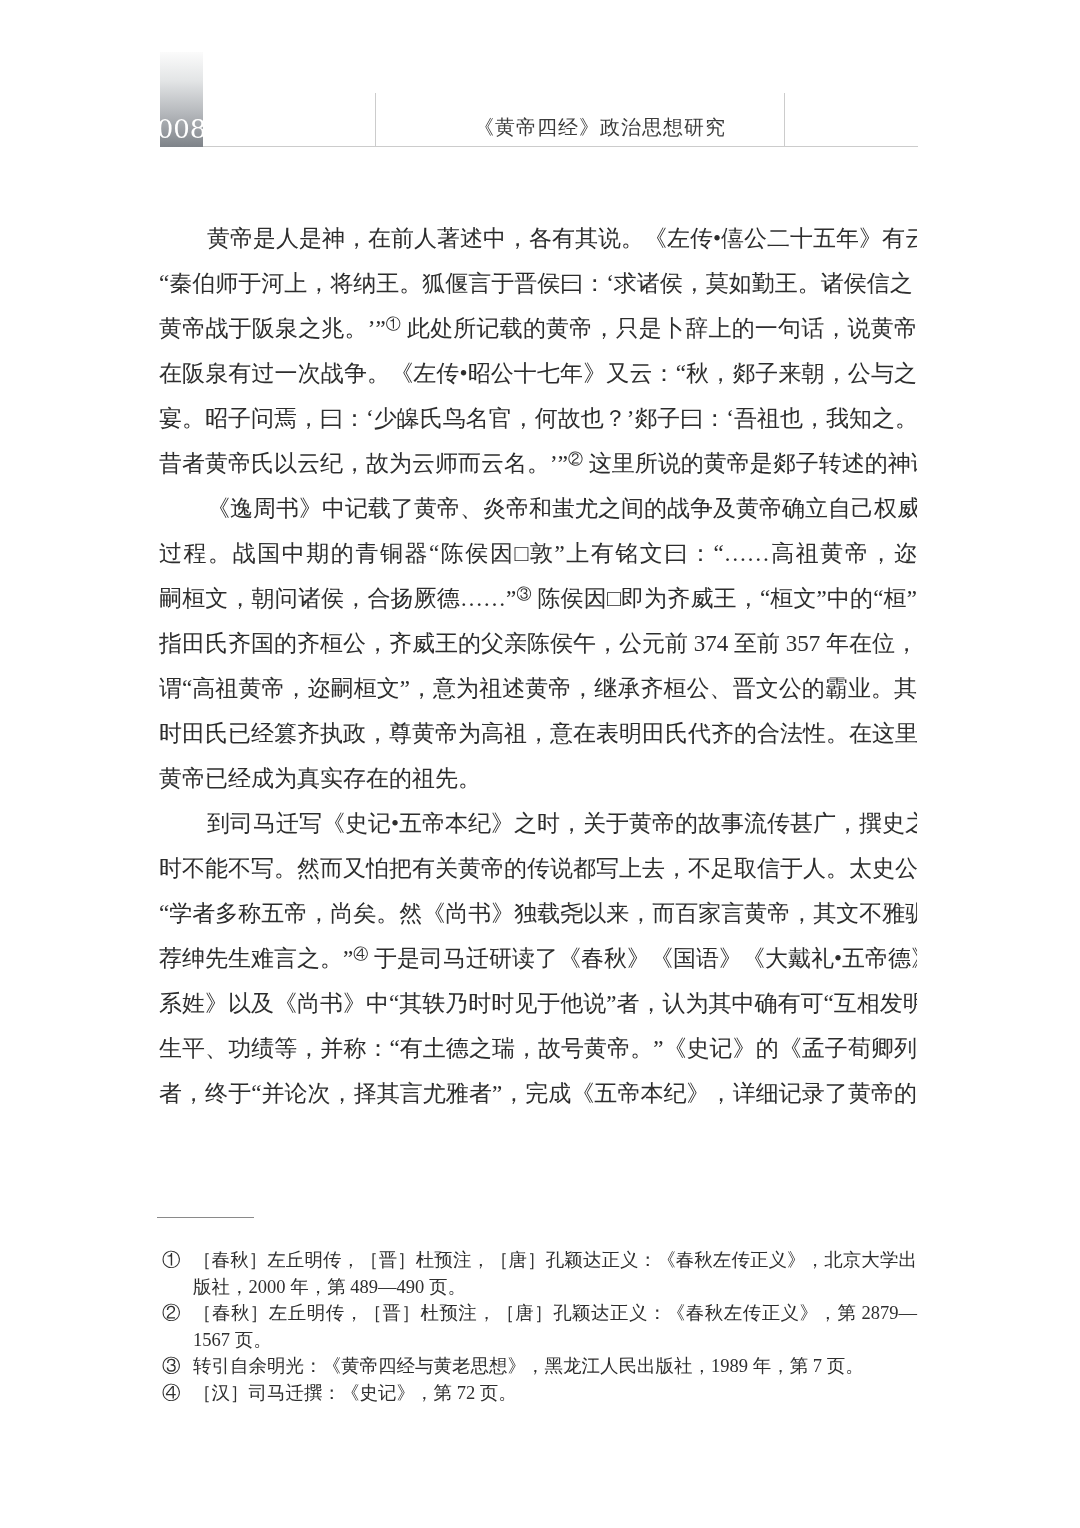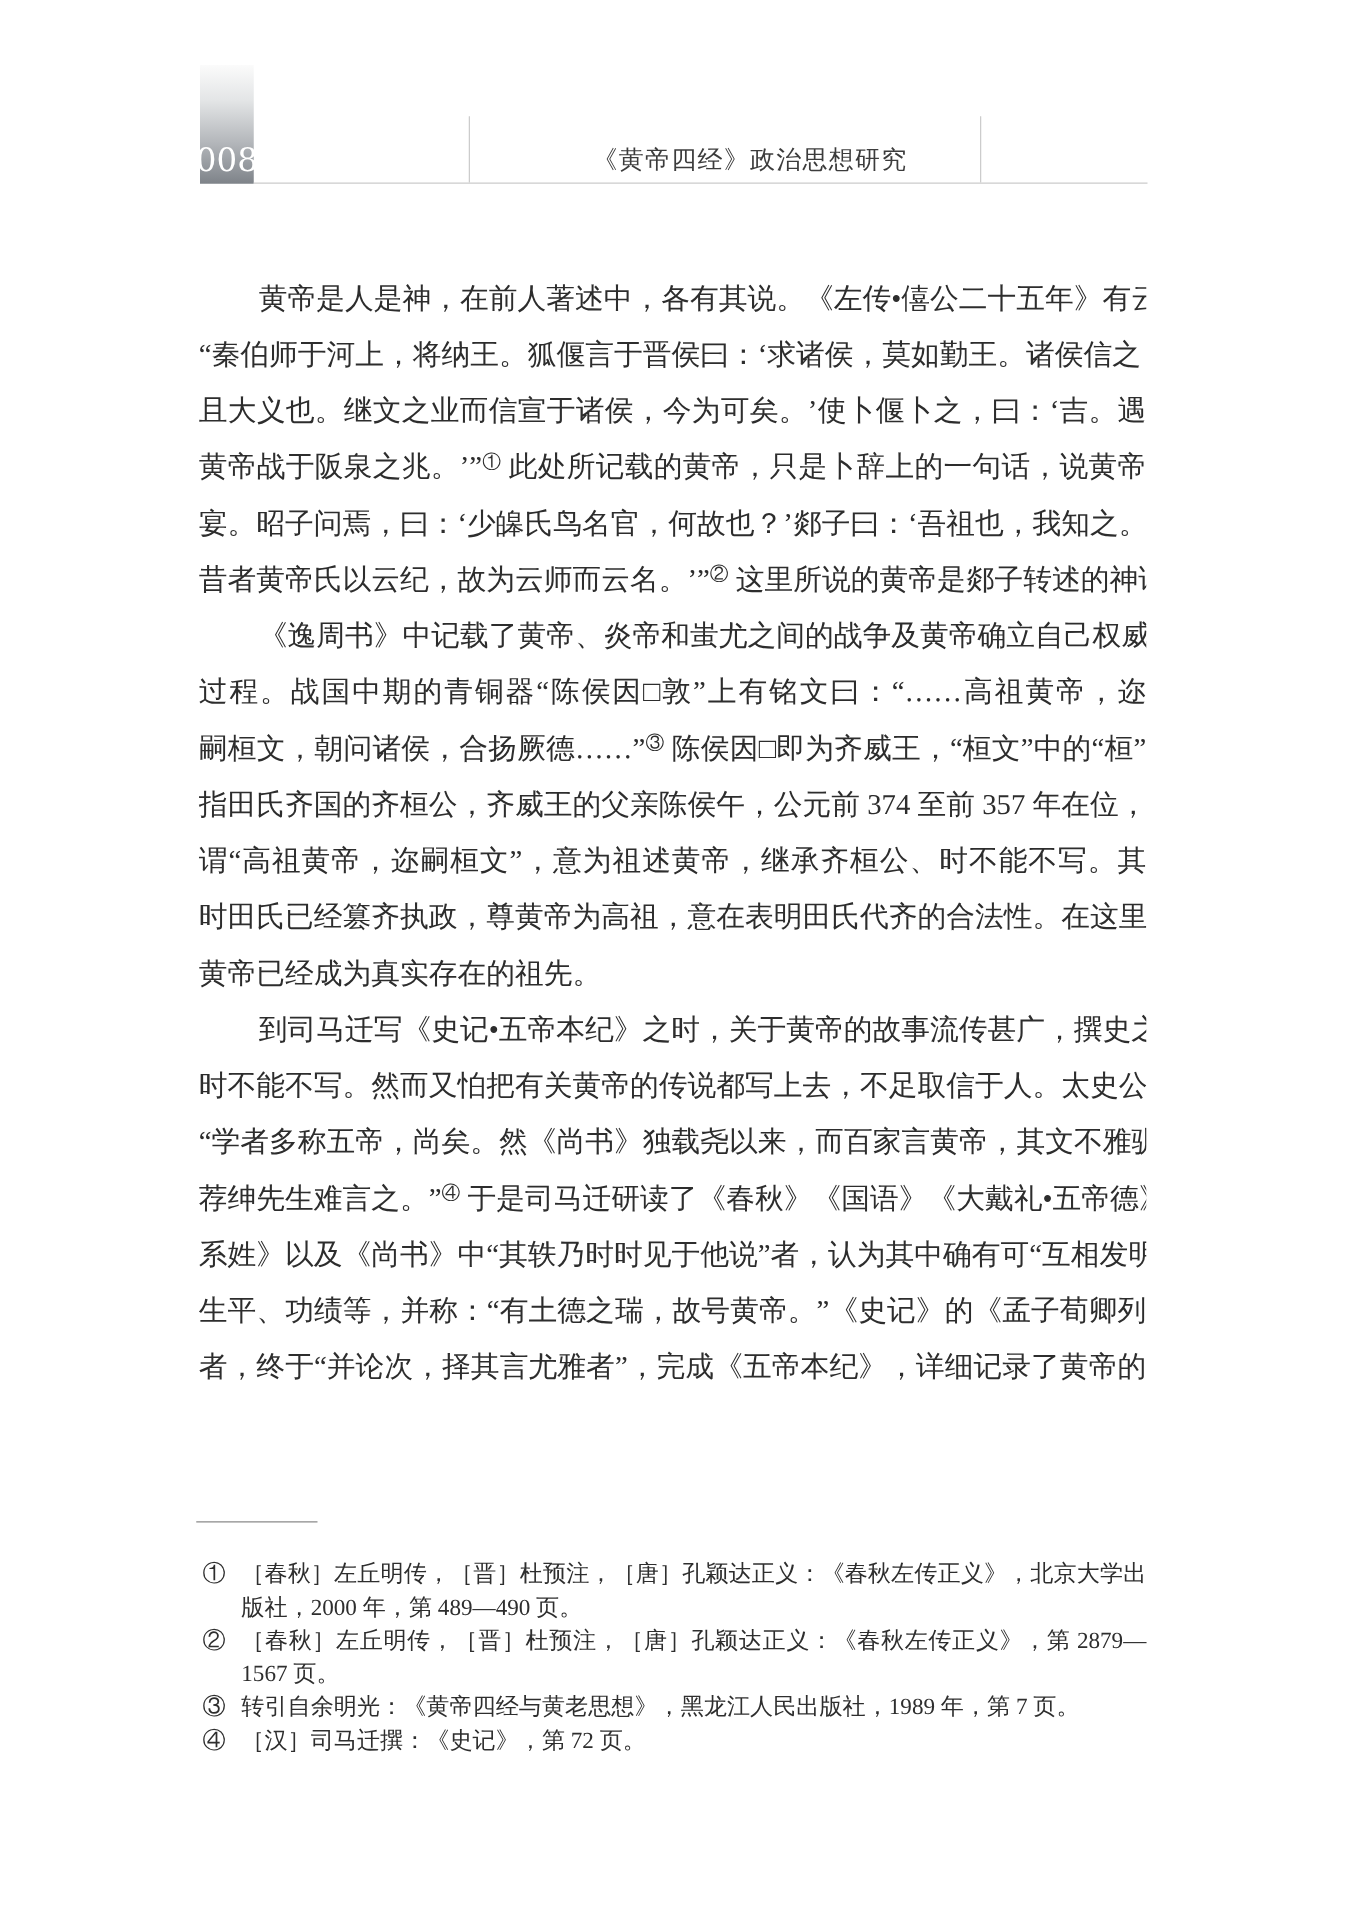--- a/index.html
+++ b/index.html
@@ -57,31 +57,31 @@
   </div>
   <div class="header-rule"></div>
   <div class="vline vline-left"></div>
   <div class="vline vline-right"></div>
   <div class="running-title">《黄帝四经》政治思想研究</div>
 
   <main class="body-text">
       <div class="paragraph">
         <div class="body-line indent">黄帝是人是神，在前人著述中，各有其说。《左传•僖公二十五年》有云：</div>
         <div class="body-line">“秦伯师于河上，将纳王。狐偃言于晋侯曰：‘求诸侯，莫如勤王。诸侯信之，</div>
-        <div class="body-line">且大义也。继文之业而信宣于诸侯，今为可矣。’使卜偃卜之，曰：‘吉。遇</div>
         <div class="body-line">黄帝战于阪泉之兆。’”<sup class="fn-ref">①</sup> 此处所记载的黄帝，只是卜辞上的一句话，说黄帝</div>
+        <div class="body-line">在阪泉有过一次战争。《左传•昭公十七年》又云：“秋，郯子来朝，公与之</div>
         <div class="body-line">宴。昭子问焉，曰：‘少皞氏鸟名官，何故也？’郯子曰：‘吾祖也，我知之。</div>
         <div class="body-line">昔者黄帝氏以云纪，故为云师而云名。’”<sup class="fn-ref">②</sup> 这里所说的黄帝是郯子转述的神话。</div>
       </div>
       <div class="paragraph">
         <div class="body-line indent">《逸周书》中记载了黄帝、炎帝和蚩尤之间的战争及黄帝确立自己权威的</div>
         <div class="body-line">过程。战国中期的青铜器“陈侯因□敦”上有铭文曰：“……高祖黄帝，迩</div>
         <div class="body-line">嗣桓文，朝问诸侯，合扬厥德……”<sup class="fn-ref">③</sup> 陈侯因□即为齐威王，“桓文”中的“桓”</div>
         <div class="body-line">指田氏齐国的齐桓公，齐威王的父亲陈侯午，公元前 374 至前 357 年在位，所</div>
-        <div class="body-line">谓“高祖黄帝，迩嗣桓文”，意为祖述黄帝，继承齐桓公、时不能不写。其</div>
+        <div class="body-line">谓“高祖黄帝，迩嗣桓文”，意为祖述黄帝，继承齐桓公、晋文公的霸业。其</div>
         <div class="body-line">时田氏已经篡齐执政，尊黄帝为高祖，意在表明田氏代齐的合法性。在这里，</div>
         <div class="body-line short-last">黄帝已经成为真实存在的祖先。</div>
       </div>
       <div class="paragraph">
         <div class="body-line indent">到司马迁写《史记•五帝本纪》之时，关于黄帝的故事流传甚广，撰史之</div>
         <div class="body-line">时不能不写。然而又怕把有关黄帝的传说都写上去，不足取信于人。太史公曰：</div>
         <div class="body-line">“学者多称五帝，尚矣。然《尚书》独载尧以来，而百家言黄帝，其文不雅驯，</div>
         <div class="body-line">荐绅先生难言之。”<sup class="fn-ref">④</sup> 于是司马迁研读了《春秋》《国语》《大戴礼•五帝德》《帝</div>
         <div class="body-line">系姓》以及《尚书》中“其轶乃时时见于他说”者，认为其中确有可“互相发明”</div>
         <div class="body-line">生平、功绩等，并称：“有土德之瑞，故号黄帝。”《史记》的《孟子荀卿列</div>

